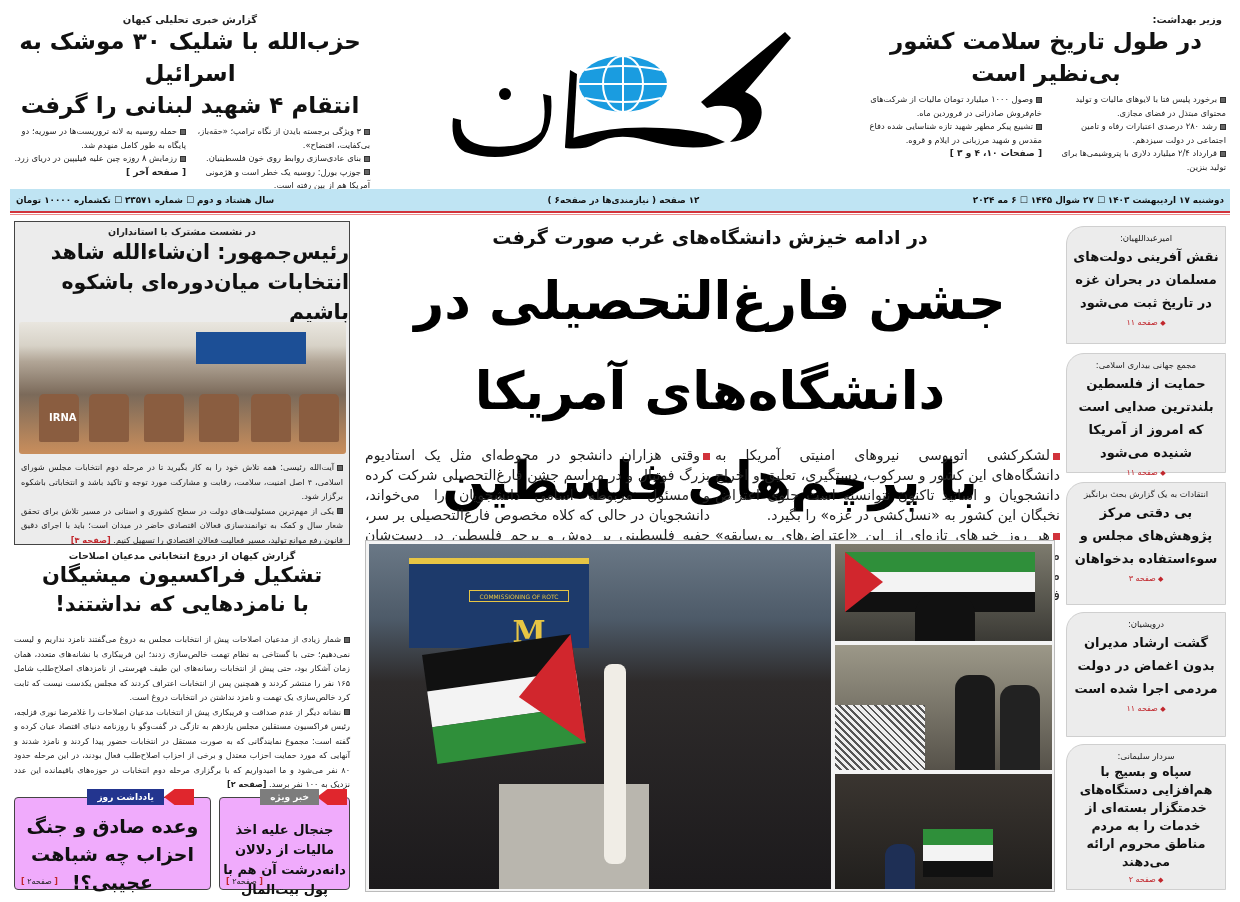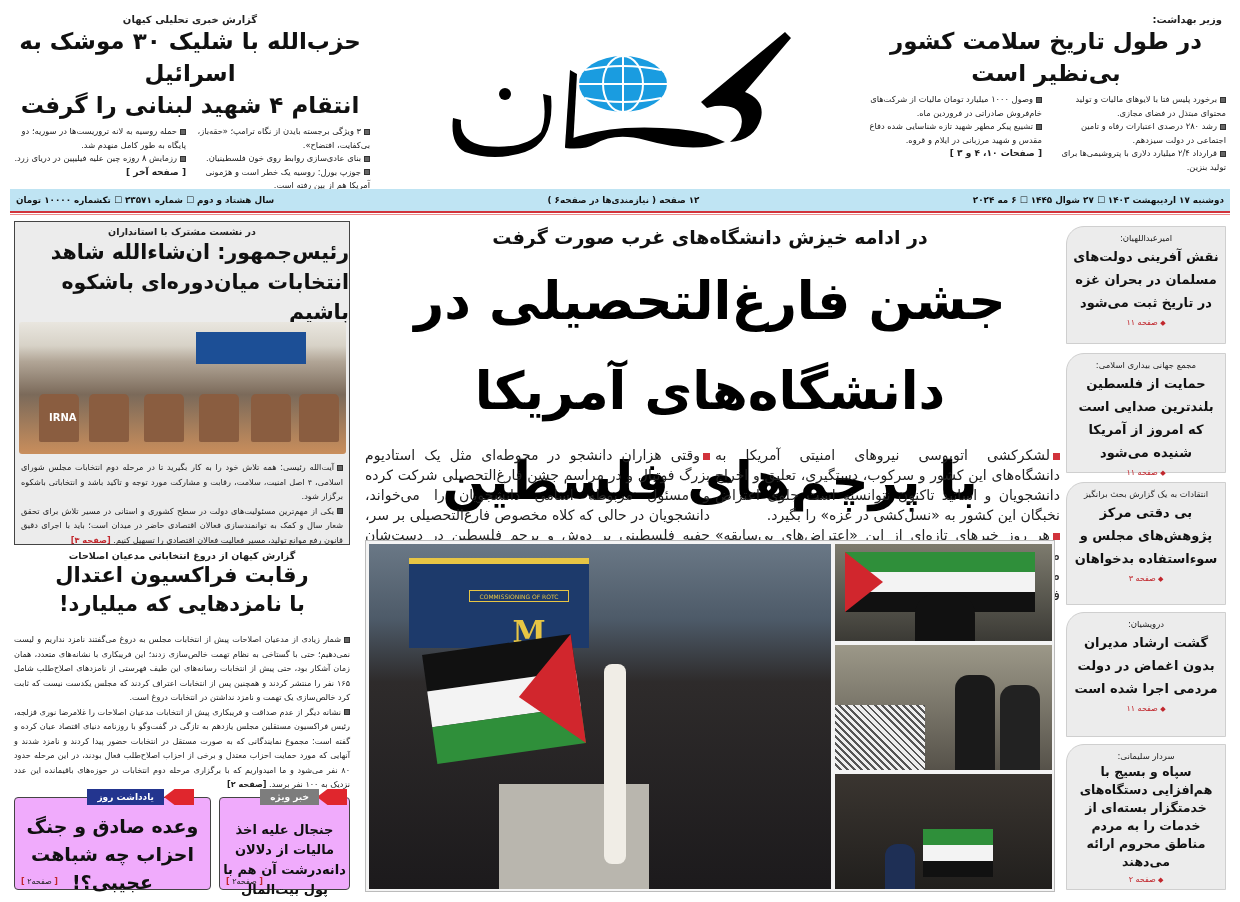--- a/index.html
+++ b/index.html
@@ -251,22 +251,22 @@
     <div class="irna">IRNA</div>
   </div>
   <div class="lb-body">
     <div><span class="bullet-sq"></span><span>آیت‌الله رئیسی: همه تلاش خود را به کار بگیرید تا در مرحله دوم انتخابات مجلس شورای اسلامی، ۴ اصل امنیت، سلامت، رقابت و مشارکت مورد توجه و تاکید باشد و انتخاباتی باشکوه برگزار شود.</span></div>
     <div><span class="bullet-sq"></span><span>یکی از مهم‌ترین مسئولیت‌های دولت در سطح کشوری و استانی در مسیر تلاش برای تحقق شعار سال و کمک به توانمندسازی فعالان اقتصادی حاضر در میدان است؛ باید با اجرای دقیق قانون رفع موانع تولید، مسیر فعالیت فعالان اقتصادی را تسهیل کنیم.</span> <span class="lb-ref">[صفحه ۳]</span></div>
   </div>
 </div>
 
 <div class="left-story2">
   <div class="ls2-kicker">گزارش کیهان از دروغ انتخاباتی مدعیان اصلاحات</div>
-  <div class="ls2-head">رقابت فراکسیون اعتدال</div>
-  <div class="ls2-head">با نامزدهایی که میلیارد!</div>
+  <div class="ls2-head">تشکیل فراکسیون میشیگان</div>
+  <div class="ls2-head">با نامزدهایی که نداشتند!</div>
 </div>
 <div class="ls2-body">
   <div><span class="bullet-sq"></span><span>شمار زیادی از مدعیان اصلاحات پیش از انتخابات مجلس به دروغ می‌گفتند نامزد نداریم و لیست نمی‌دهیم؛ حتی با گستاخی به نظام تهمت خالص‌سازی زدند؛ این فریبکاری با نشانه‌های متعدد، همان زمان آشکار بود، حتی پیش از انتخابات رسانه‌های این طیف فهرستی از نامزدهای اصلاح‌طلب شامل ۱۶۵ نفر را منتشر کردند و همچنین پس از انتخابات اعتراف کردند که مجلس یکدست نیست که ثابت کرد خالص‌سازی یک تهمت و نامزد نداشتن در انتخابات دروغ است.</span></div>
   <div><span class="bullet-sq"></span><span>نشانه دیگر از عدم صداقت و فریبکاری پیش از انتخابات مدعیان اصلاحات را غلامرضا نوری قزلجه، رئیس فراکسیون مستقلین مجلس یازدهم به تازگی در گفت‌وگو با روزنامه دنیای اقتصاد عیان کرده و گفته است: مجموع نمایندگانی که به صورت مستقل در انتخابات حضور پیدا کردند و نامزد شدند و آنهایی که مورد حمایت احزاب معتدل و برخی از احزاب اصلاح‌طلب فعال بودند، در این مرحله حدود ۸۰ نفر می‌شود و ما امیدواریم که با برگزاری مرحله دوم انتخابات در حوزه‌های باقیمانده این عدد نزدیک به ۱۰۰ نفر برسد.</span> <b>[صفحه ۲]</b></div>
 </div>
 
 <div class="note-box a">
   <div class="note-arrow"></div>
   <div class="note-tag">یادداشت روز</div>
   <div class="note-head">وعده صادق و جنگ احزاب چه شباهت عجیبی؟!</div>

